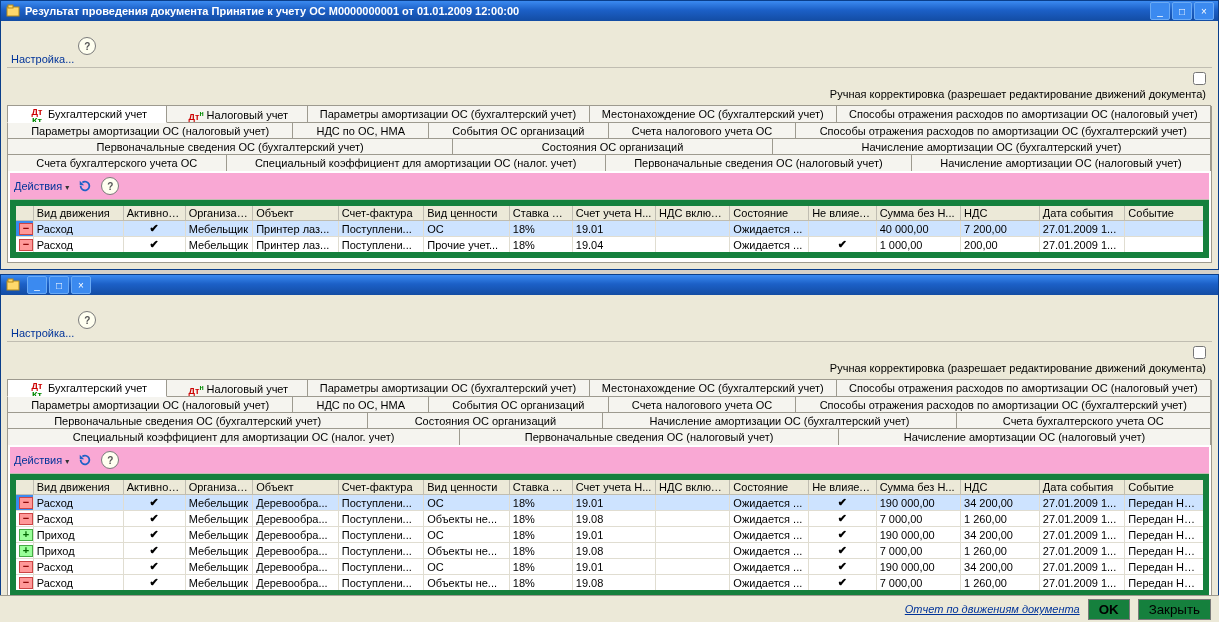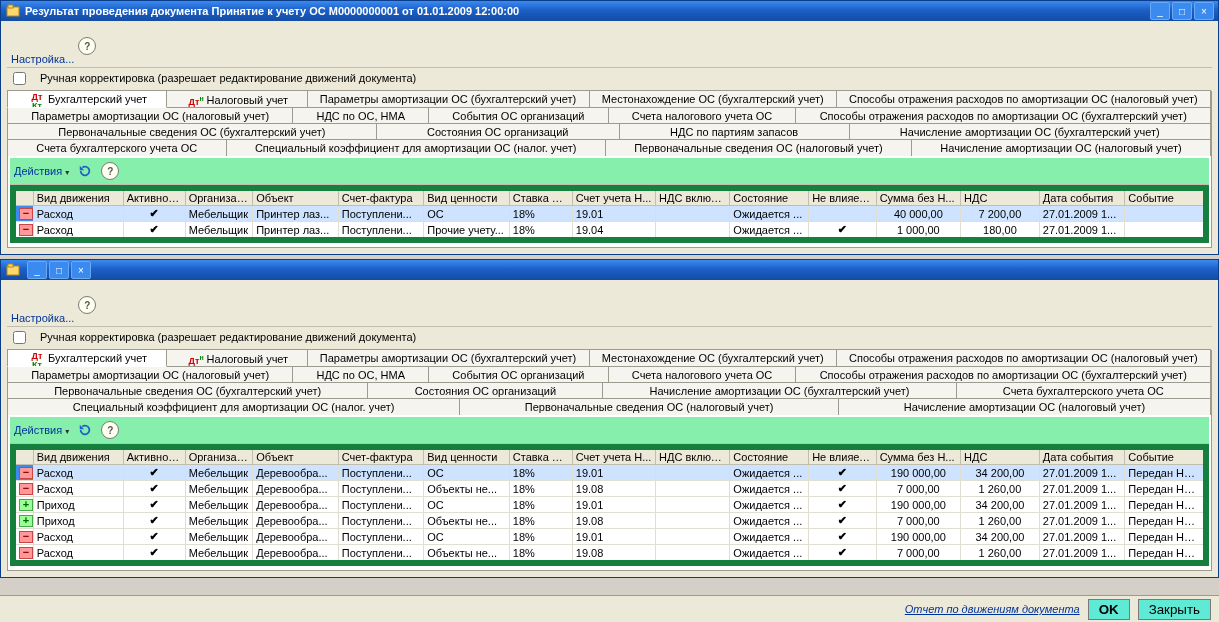--- a/index.html
+++ b/index.html
@@ -5,49 +5,49 @@
   body { margin:0; font-family: Tahoma, Arial, sans-serif; font-size:11px; background:#d4d0c8; color:#000; }
   .window { border:1px solid #0a3e8a; margin:0 0 4px 0; background:#fff; }
   .titlebar { height:20px; background:linear-gradient(to bottom,#3b8af0 0%,#1c60c7 45%,#134ca3 100%); color:#fff; display:flex; align-items:center; padding:0 4px; }
   .titlebar .icon-wrap { width:16px; height:16px; margin-right:4px; display:flex; align-items:center; justify-content:center;}
   .titlebar .title-text { flex:1; font-weight:bold; overflow:hidden; white-space:nowrap; text-overflow:ellipsis;}
   .winbtn { width:18px; height:16px; background:#3b8af0; border:1px solid #6aaaf5; margin-left:2px; display:flex; align-items:center; justify-content:center; color:#fff; font-size:10px; border-radius:2px; cursor:pointer;}
   .body-area { padding:4px 6px 6px 6px; background:#ece9d8; }
   .menubar { display:flex; align-items:center; gap:4px; padding:2px 4px; background:#ece9d8; border-bottom:1px solid #c0bdb1;}
   .menu-label { color:#003399; cursor:pointer; text-decoration:underline dotted transparent;margin-top:26px; }
   .help-icon { width:16px; height:16px; border:1px solid #7a7a7a; border-radius:50%; display:flex; align-items:center; justify-content:center; background:#fffff0; color:#555; font-weight:bold; font-size:10px; cursor:pointer;}
-  .checkbox-row { display:flex; align-items:flex-start; gap:14px; padding:4px 6px 6px 6px; }
+  .checkbox-row { display:flex; align-items:flex-end; gap:3px; padding:4px 6px 6px 6px;flex-direction:column; }
   .checkbox-row input[type=checkbox]{ margin:0; }
   .tabs-wrap { border:1px solid #9d9a8f; border-top:none; background:#fff;}
   .tabs-row { display:flex; flex-wrap:nowrap; }
   .tab { flex:1 1 auto; border:1px solid #9d9a8f; border-bottom:none; background:#f5f4ef; padding:2px 6px; text-align:center; white-space:nowrap; overflow:hidden; text-overflow:ellipsis; cursor:pointer; font-size:11px; margin:-1px 0 0 -1px; }
   .tab.active { background:#fff; font-weight:normal; border-bottom:1px solid #fff; position:relative; z-index:2;}
   .tab.with-icon { display:flex; align-items:center; gap:4px; justify-content:flex-start;padding-left:22px;}
   .dk-icon { width:14px; height:12px; font-size:9px; font-weight:bold; line-height:9px;}
   .dk-icon .d{color:#c00;} .dk-icon .k{color:#080;}
-  .actions-row { display:flex; align-items:center; gap:8px; padding:4px 4px 4px 4px; border-bottom:1px solid #c0bdb1; background:#86efac;}
+  .actions-row { display:flex; align-items:center; gap:8px; padding:4px 4px 4px 4px; border-bottom:1px solid #c0bdb1; background:#f9a8d4;}
   .actions-label { color:#003399; cursor:pointer; }
   .tri { font-size:8px; color:#333; }
   .refresh-icon { width:16px; height:16px; cursor:pointer; display:flex; align-items:center; justify-content:center;}
   .refresh-icon svg { width:14px; height:14px;}
   .table { border:6px solid #15803d; border-collapse:collapse; width:100%; background:#fff; table-layout:fixed;}
   .table th { background:#ece9d8; border:1px solid #c0bdb1; font-weight:normal; padding:1px 3px; text-align:left; white-space:nowrap; overflow:hidden; text-overflow:ellipsis; font-size:11px;}
   .table td { border:1px solid #e0ddd1; padding:1px 3px; white-space:nowrap; overflow:hidden; text-overflow:ellipsis; font-size:11px;}
-  .num { text-align:center;}
+  .num { text-align:left;}
   .center { text-align:center;}
   .row-icon-cell { width:16px;}
   .row-icon { display:inline-block; width:12px; height:10px; border:1px solid; }
   .row-icon.minus { background:#f99; border-color:#c44; }
   .row-icon.minus::after { content:"−"; display:block; text-align:center; line-height:8px; color:#800; font-weight:bold;}
   .row-icon.plus { background:#9f9; border-color:#4a4;}
   .row-icon.plus::after { content:"+"; display:block; text-align:center; line-height:8px; color:#060; font-weight:bold;}
   .chk-mark { font-weight:bold;}
   .footer-bar { position:fixed; bottom:0; left:0; right:0; height:26px; background:#ece9d8; border-top:1px solid #9d9a8f; display:flex; align-items:center; justify-content:flex-end; gap:8px; padding:0 8px;}
   .ftr-link { color:#003399; text-decoration:underline; cursor:pointer;font-style:italic;}
-  .ftr-btn { border:1px solid #7a7a7a; background:#5eead4; padding:2px 10px; cursor:pointer;}
+  .ftr-btn { border:1px solid #7a7a7a; background:#15803d; padding:2px 10px; cursor:pointer;}
   .ftr-btn.bold { font-weight:bold;}
   .spacer-bottom { height:30px;}
   .sel-row td { background:#cde3ff;}
   .sel-row .row-icon-cell{ background:#3b8af0; }
 </style>
 </head>
 <body>
 
 <div id="root">
     <div class="window">
@@ -89,21 +89,20 @@
           <div class="tabs-row">
             <div class="tab"><span>Параметры амортизации ОС (налоговый учет)</span></div>
             <div class="tab"><span>НДС по ОС, НМА</span></div>
             <div class="tab"><span>События ОС организаций</span></div>
             <div class="tab"><span>Счета налогового учета ОС</span></div>
             <div class="tab"><span>Способы отражения расходов по амортизации ОС (бухгалтерский учет)</span></div>
           </div>
           <div class="tabs-row">
             <div class="tab"><span>Первоначальные сведения ОС (бухгалтерский учет)</span></div>
             <div class="tab"><span>Состояния ОС организаций</span></div>
-            <div class="tab"><span>НДС по партиям запасов</span></div>
             <div class="tab"><span>Начисление амортизации ОС (бухгалтерский учет)</span></div>
           </div>
           <div class="tabs-row">
             <div class="tab"><span>Счета бухгалтерского учета ОС</span></div>
             <div class="tab"><span>Специальный коэффициент для амортизации ОС (налог. учет)</span></div>
             <div class="tab"><span>Первоначальные сведения ОС (налоговый учет)</span></div>
             <div class="tab"><span>Начисление амортизации ОС (налоговый учет)</span></div>
           </div>
           <div style="background:#fff;padding:2px 2px 4px 2px;">
             <div class="actions-row">
@@ -174,28 +173,28 @@
                   <td class="">27.01.2009 1...</td>
                   <td class=""></td>
                 </tr>
                 <tr class="">
                   <td class="row-icon-cell center"><span class="row-icon minus"></span></td>
                   <td class="">Расход</td>
                   <td class="center"><span class="chk-mark">✔</span></td>
                   <td class="">Мебельщик</td>
                   <td class="">Принтер лаз...</td>
                   <td class="">Поступлени...</td>
-                  <td class="">Прочие учету...</td>
+                  <td class="">Прочие учет...</td>
                   <td class="">18%</td>
                   <td class="">19.04</td>
                   <td class=""></td>
                   <td class="">Ожидается ...</td>
                   <td class="center"><span class="chk-mark">✔</span></td>
                   <td class="num">1 000,00</td>
-                  <td class="num">180,00</td>
+                  <td class="num">200,00</td>
                   <td class="">27.01.2009 1...</td>
                   <td class=""></td>
                 </tr>
               </tbody>
             </table>
           </div>
         </div>
       </div>
     </div>
     <div class="window">

